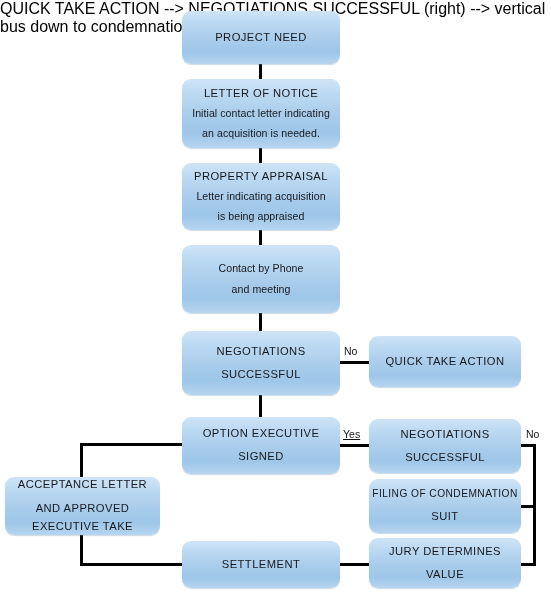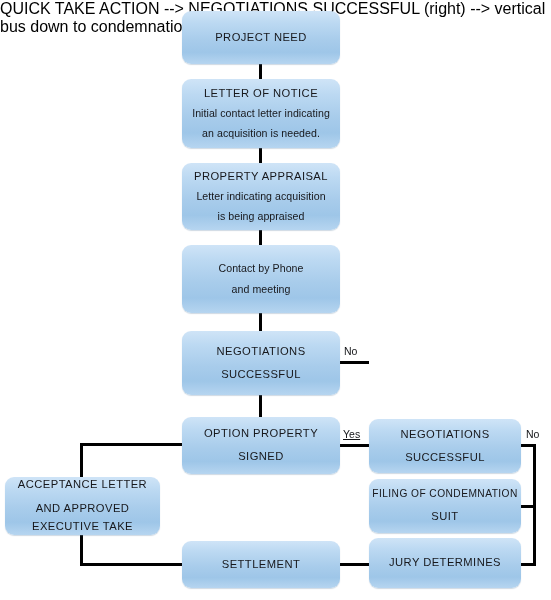--- a/index.html
+++ b/index.html
@@ -141,37 +141,41 @@
     <span class="line sub">Contact by Phone</span>
     <span class="line sub">and meeting</span>
   </div>
 
   <div class="node" style="left:182px; top:331px; width:158px; height:64px;">
     <span class="line title">NEGOTIATIONS</span>
     <span class="line title">SUCCESSFUL</span>
   </div>
 
   <div class="node" style="left:182px; top:417px; width:158px; height:57px;">
-    <span class="line title">OPTION PROPERTY</span>
+    <span class="line title">OPTION EXECUTIVE</span>
     <span class="line title">SIGNED</span>
   </div>
 
+  <div class="node" style="left:369px; top:336px; width:152px; height:51px;">
+    <span class="line title">QUICK TAKE ACTION</span>
+  </div>
 
   <div class="node" style="left:369px; top:419px; width:152px; height:54px;">
     <span class="line title">NEGOTIATIONS</span>
     <span class="line title">SUCCESSFUL</span>
   </div>
 
   <div class="node" style="left:369px; top:479px; width:152px; height:54px;">
     <span class="line title" style="font-size:10.2px;">FILING OF CONDEMNATION</span>
     <span class="line title">SUIT</span>
   </div>
 
   <div class="node" style="left:369px; top:538px; width:152px; height:50px;">
     <span class="line title">JURY DETERMINES</span>
+    <span class="line title">VALUE</span>
   </div>
 
   <div class="node" style="left:5px; top:477px; width:155px; height:58px;">
     <span class="line title">ACCEPTANCE LETTER</span>
     <span class="line title" style="margin-top:12px;">AND APPROVED</span>
     <span class="line title" style="margin-top:6px;">EXECUTIVE TAKE</span>
   </div>
 
   <div class="node" style="left:182px; top:541px; width:158px; height:47px;">
     <span class="line title">SETTLEMENT</span>

